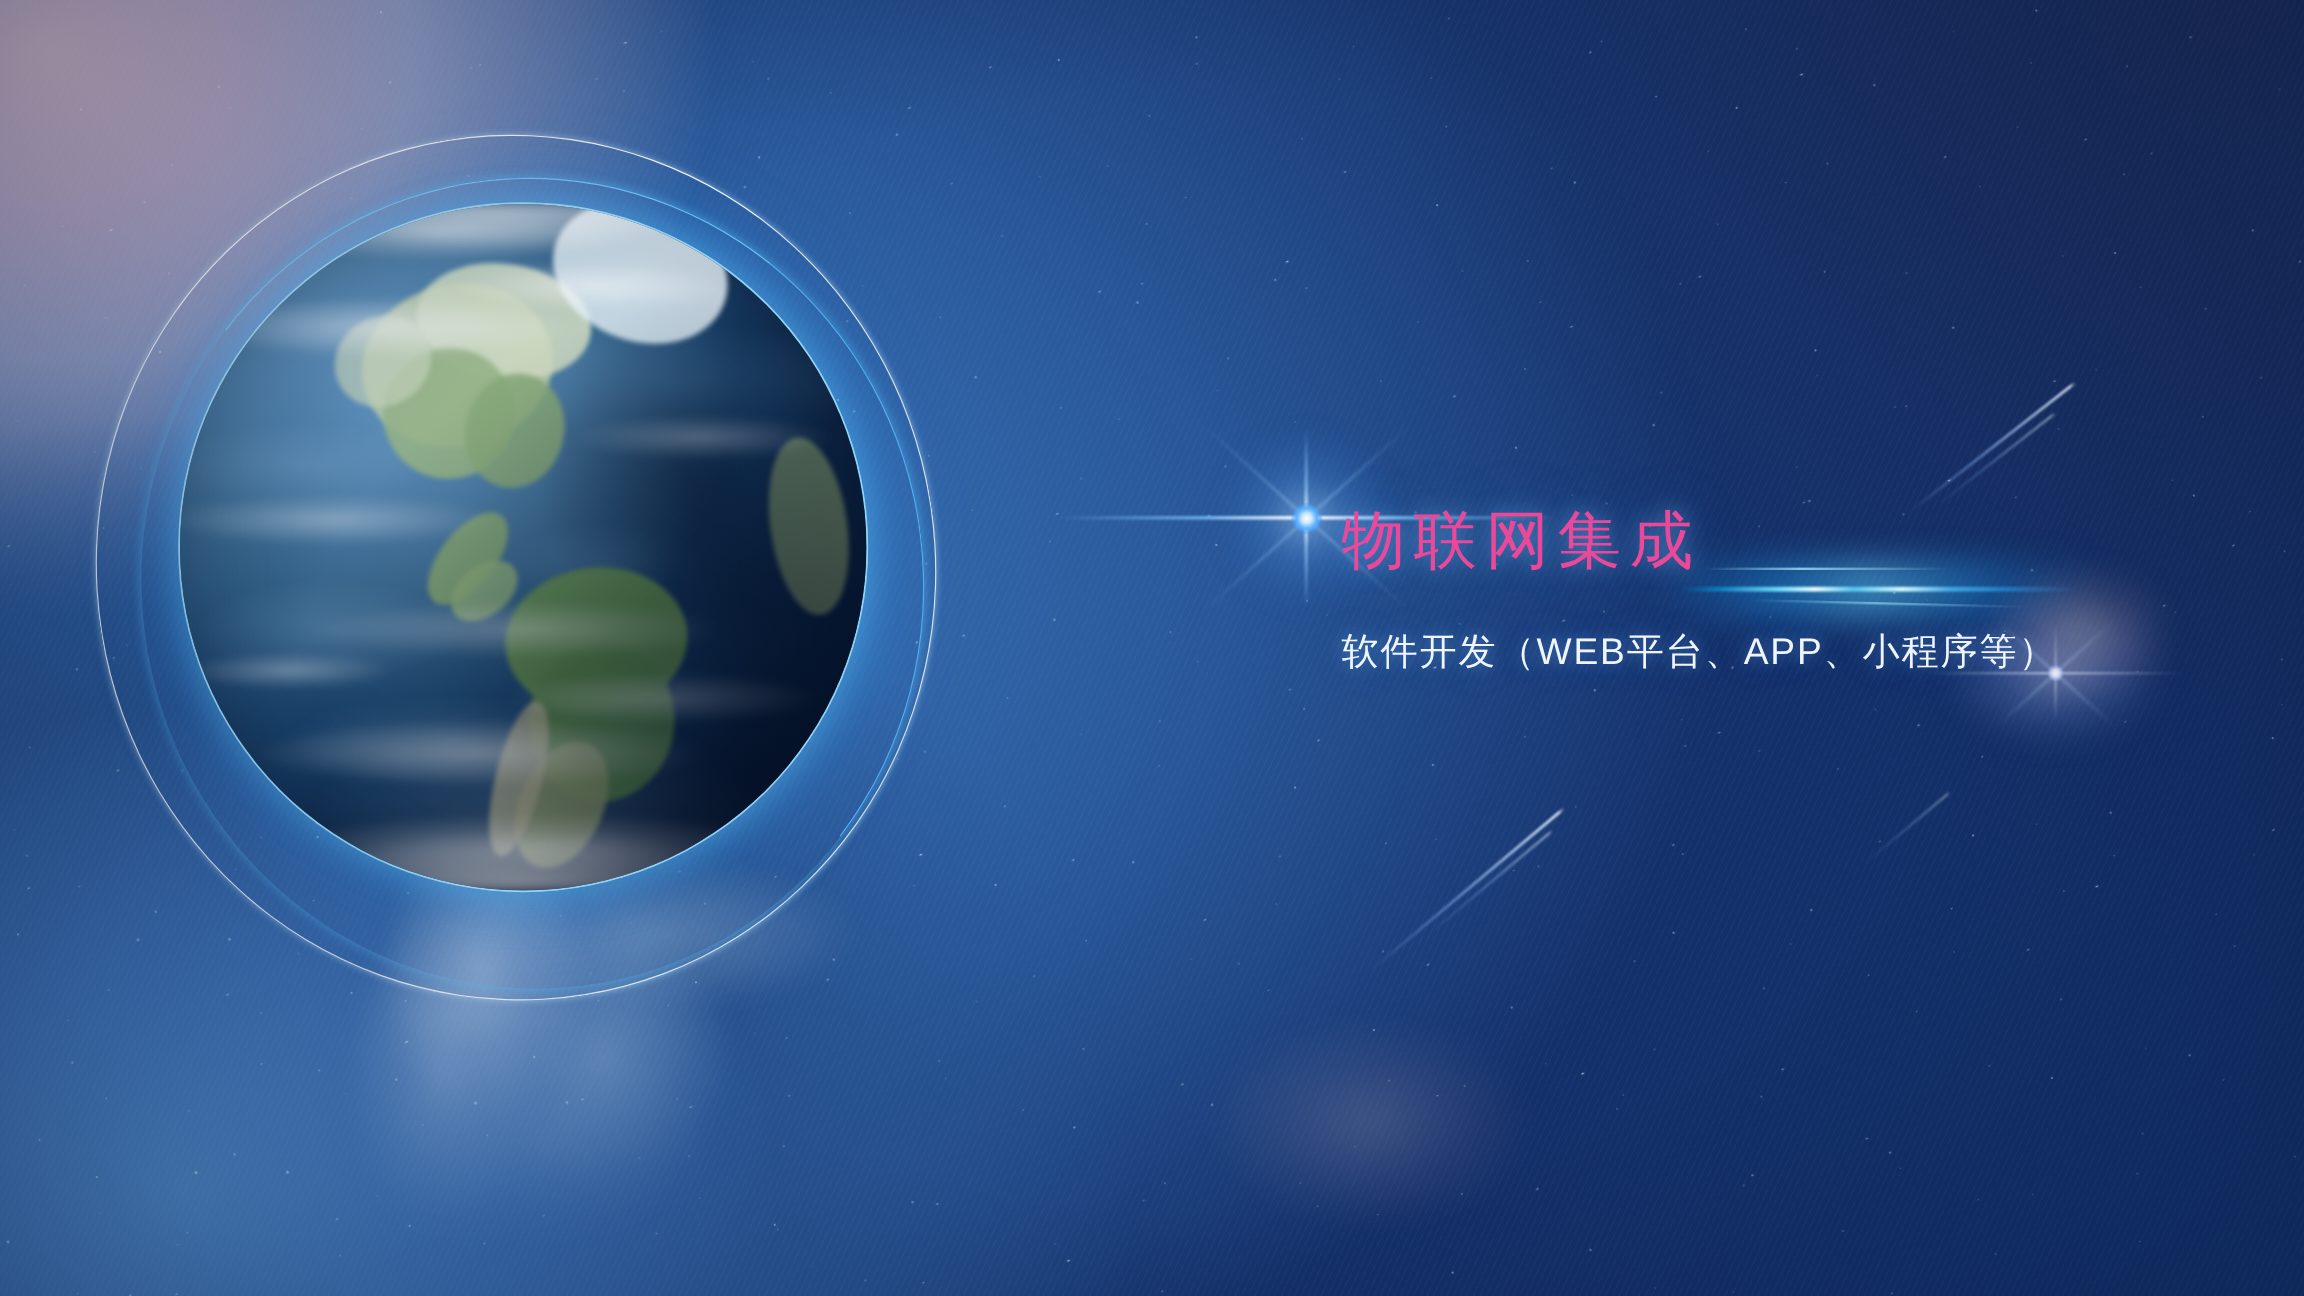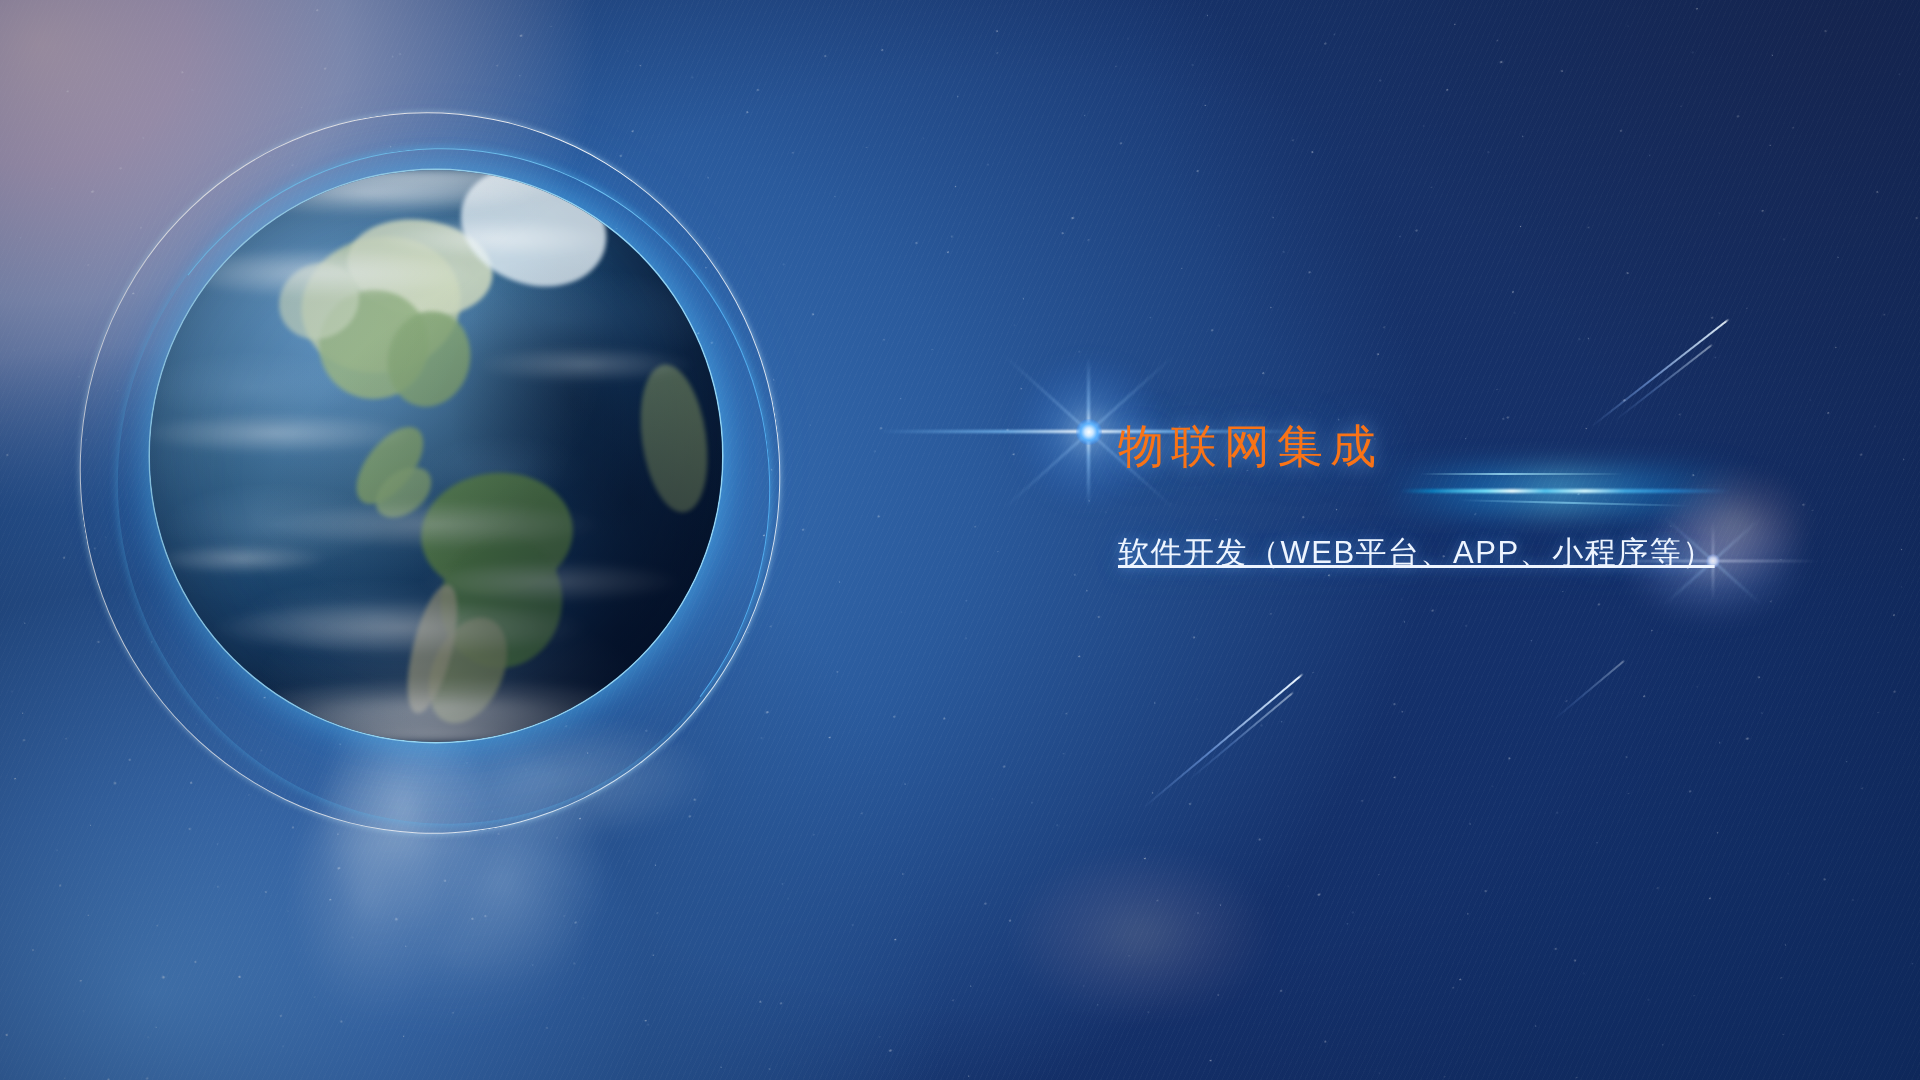--- a/index.html
+++ b/index.html
@@ -350,38 +350,38 @@
   }
   .comet.faint{ opacity:.5; height:1.5px; }
 
   
   .text-block{
     position:absolute;
     left:1118px; top:418px;
     width:760px;
   }
   .headline{
-    font-size:46px;
+    font-size:53px;
     line-height:1.25;
     letter-spacing:7px;
-    color:#f97316;
+    color:#ec4899;
     font-weight:400;
     text-shadow:0 0 18px rgba(130,195,255,.55), 0 0 44px rgba(70,150,240,.35);
     white-space:nowrap;
   }
   .sub{
     font-size:31px;
     line-height:1.0;
     letter-spacing:1.5px;
     color:#eef5ff;
     font-weight:400;
     white-space:nowrap;
     text-shadow:0 0 12px rgba(120,185,255,.45), 0 0 30px rgba(60,140,235,.28);
   }
-  #sub1{ margin-top:61px;text-decoration:underline; }
+  #sub1{ margin-top:43px; }
   #sub2{ margin-top:27px; }
 
   
   .scan{
     position:absolute; inset:-50px;
     background:repeating-linear-gradient(115deg, rgba(255,255,255,.028) 0px, rgba(255,255,255,.028) 1px, rgba(0,0,0,0) 1px, rgba(0,0,0,0) 5px);
     pointer-events:none;
   }
 </style>
 </head>

